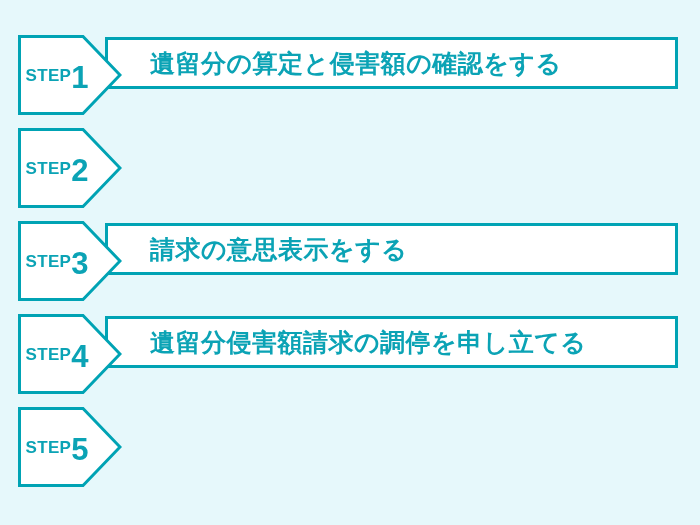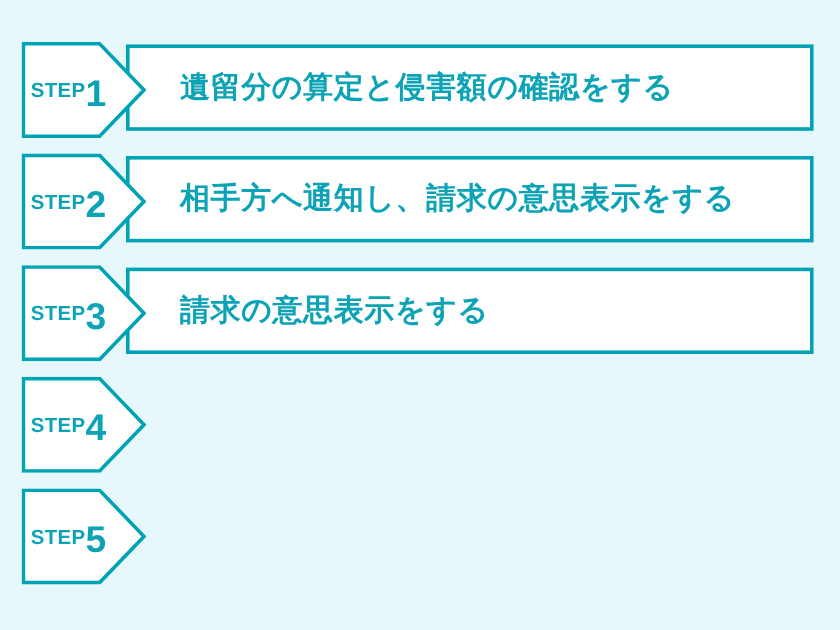--- a/index.html
+++ b/index.html
@@ -28,21 +28,21 @@
     width: 664px;
     height: 80px;
   }
 
   
   .step-box {
     position: absolute;
     left: 87px;           
     top: 2px;
     width: 573px;         
-    height: 72px;
+    height: 52px;
     background: #ffffff;
     border: 3px solid #00a3b4;
     box-sizing: border-box;
   }
 
   .step-label {
     position: absolute;
     left: 42px;
     top: 50%;
     transform: translateY(-50%);
@@ -109,23 +109,20 @@
         <path d="M 1.5 1.5 L 65 1.5 L 102 40 L 65 78.5 L 1.5 78.5 Z" fill="#ffffff" stroke="#00a3b4" stroke-width="3" stroke-linejoin="miter"></path>
       </svg>
       <div class="badge-text">
         <span class="badge-word">STEP</span>
         <span class="badge-num">1</span>
       </div>
     </div>
   </div>
 
   <div class="step-row" style="top:128px;">
-    <div class="step-box">
-      <div class="step-label">相手方へ通知し、請求の意思表示をする</div>
-    </div>
     <div class="step-badge">
       <svg width="104" height="80" viewBox="0 0 104 80" xmlns="http://www.w3.org/2000/svg">
         <path d="M 1.5 1.5 L 65 1.5 L 102 40 L 65 78.5 L 1.5 78.5 Z" fill="#ffffff" stroke="#00a3b4" stroke-width="3" stroke-linejoin="miter"></path>
       </svg>
       <div class="badge-text">
         <span class="badge-word">STEP</span>
         <span class="badge-num">2</span>
       </div>
     </div>
   </div>
@@ -139,20 +136,23 @@
         <path d="M 1.5 1.5 L 65 1.5 L 102 40 L 65 78.5 L 1.5 78.5 Z" fill="#ffffff" stroke="#00a3b4" stroke-width="3" stroke-linejoin="miter"></path>
       </svg>
       <div class="badge-text">
         <span class="badge-word">STEP</span>
         <span class="badge-num">3</span>
       </div>
     </div>
   </div>
 
   <div class="step-row" style="top:314px;">
+    <div class="step-box">
+      <div class="step-label">遺留分侵害額請求の調停を申し立てる</div>
+    </div>
     <div class="step-badge">
       <svg width="104" height="80" viewBox="0 0 104 80" xmlns="http://www.w3.org/2000/svg">
         <path d="M 1.5 1.5 L 65 1.5 L 102 40 L 65 78.5 L 1.5 78.5 Z" fill="#ffffff" stroke="#00a3b4" stroke-width="3" stroke-linejoin="miter"></path>
       </svg>
       <div class="badge-text">
         <span class="badge-word">STEP</span>
         <span class="badge-num">4</span>
       </div>
     </div>
   </div>

